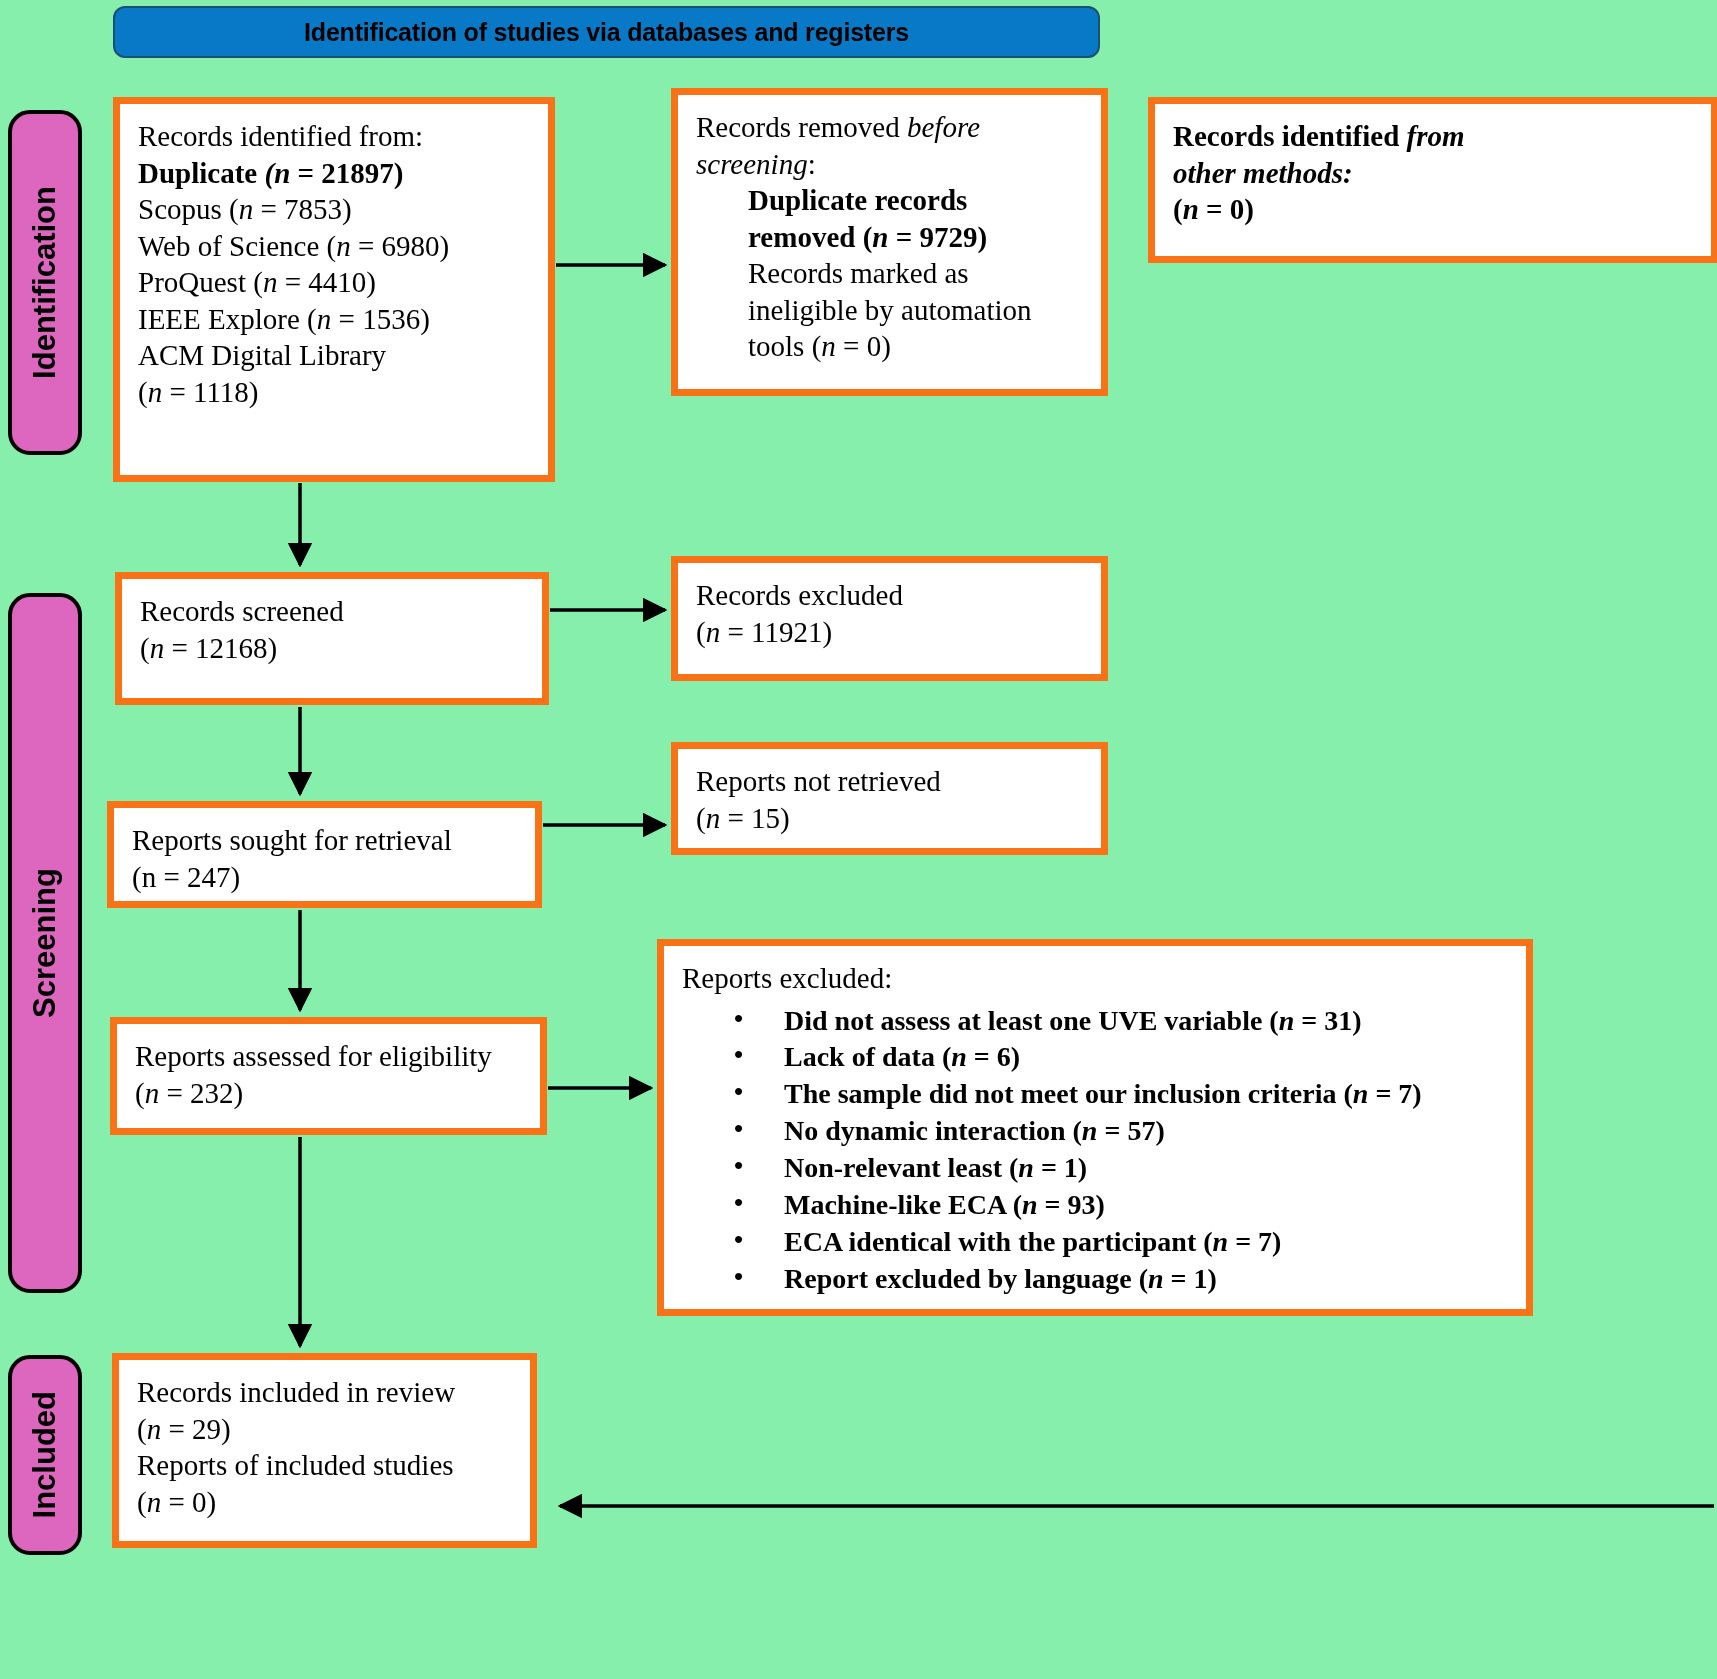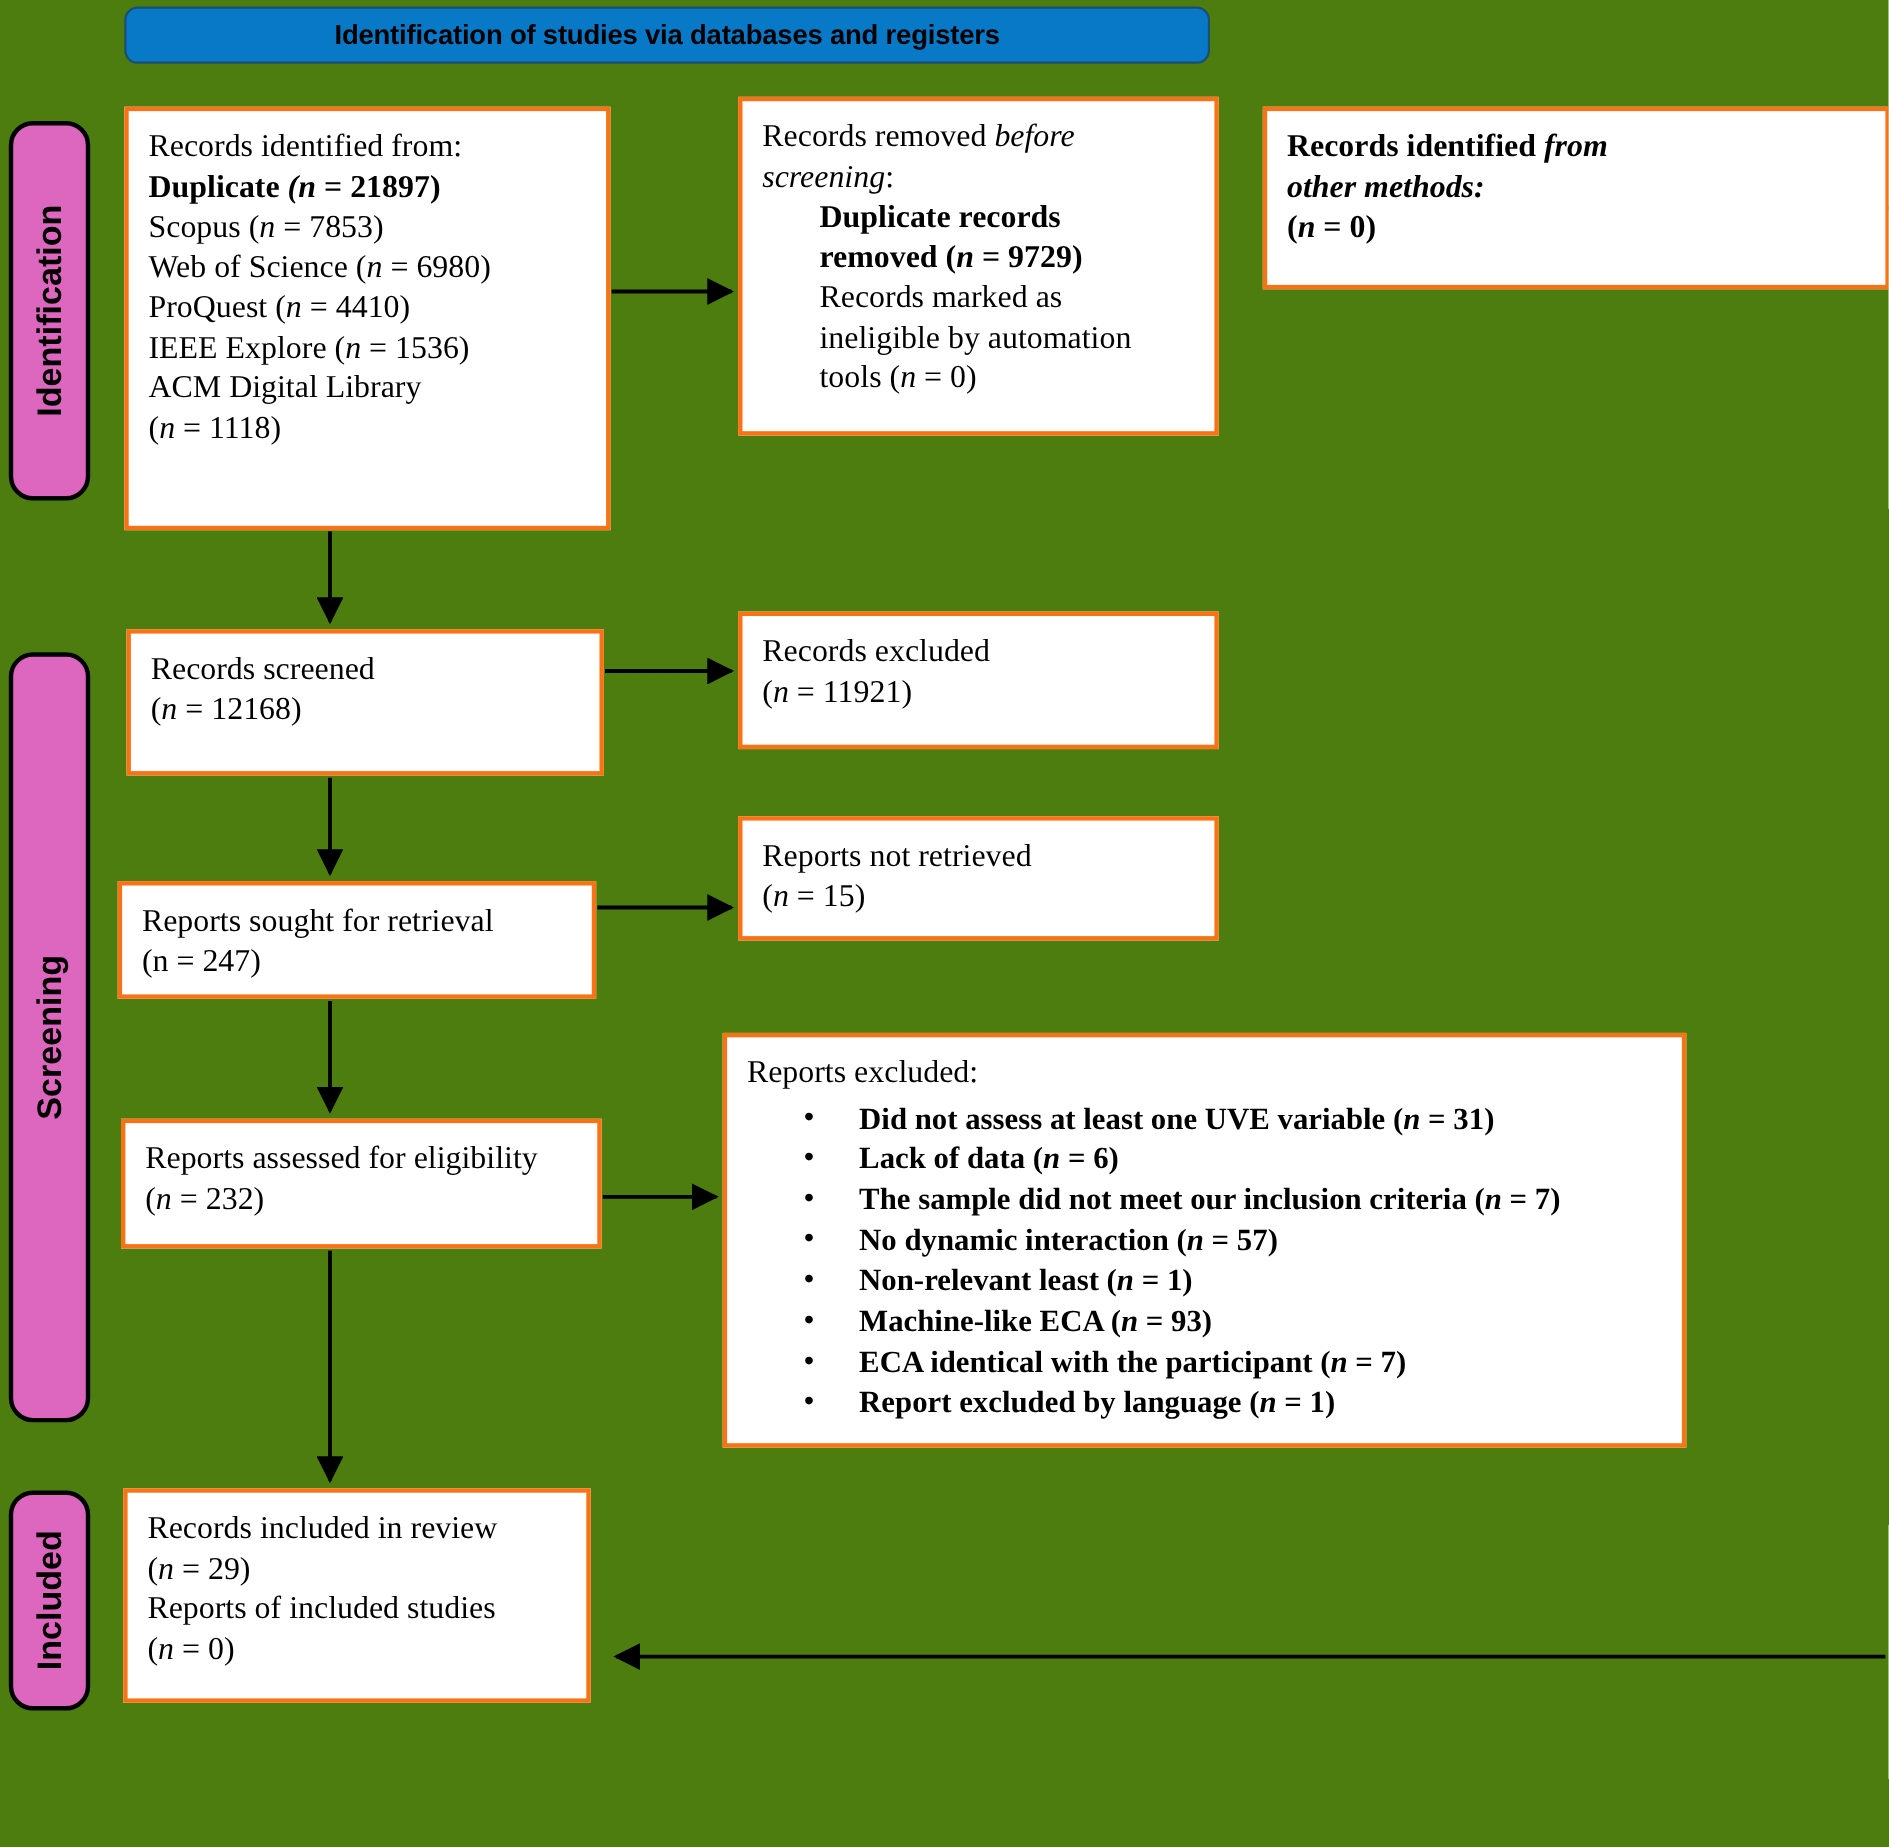--- a/index.html
+++ b/index.html
@@ -4,21 +4,21 @@
 <style>
   html, body {
     margin: 0;
     padding: 0;
     background: #ffffff;
   }
   #page {
     position: relative;
     width: 1717px;
     height: 1679px;
-    background: #4d7c0f;
+    background: #86efac;
     font-family: "Liberation Serif", "DejaVu Serif", serif;
     color: #000000;
     overflow: hidden;
   }
 
   
   .banner {
     position: absolute;
     left: 113px;
     top: 6px;
@@ -63,21 +63,21 @@
     letter-spacing: 0px;
   }
   #stage-identification { left: 8px;  top: 110px;  width: 74px; height: 345px; }
   #stage-screening      { left: 8px;  top: 593px;  width: 74px; height: 700px; }
   #stage-included       { left: 8px;  top: 1355px; width: 74px; height: 200px; }
 
   
   .box {
     position: absolute;
     background: #ffffff;
-    border: 4px solid #f97316;
+    border: 7px solid #f97316;
     box-sizing: border-box;
     padding: 14px 16px 10px 18px;
     font-size: 29px;
     line-height: 1.26;
   }
   .box .ln { display: block; white-space: nowrap; }
   em { font-style: italic; }
   b  { font-weight: bold; }
   .indent { padding-left: 52px; }
 

